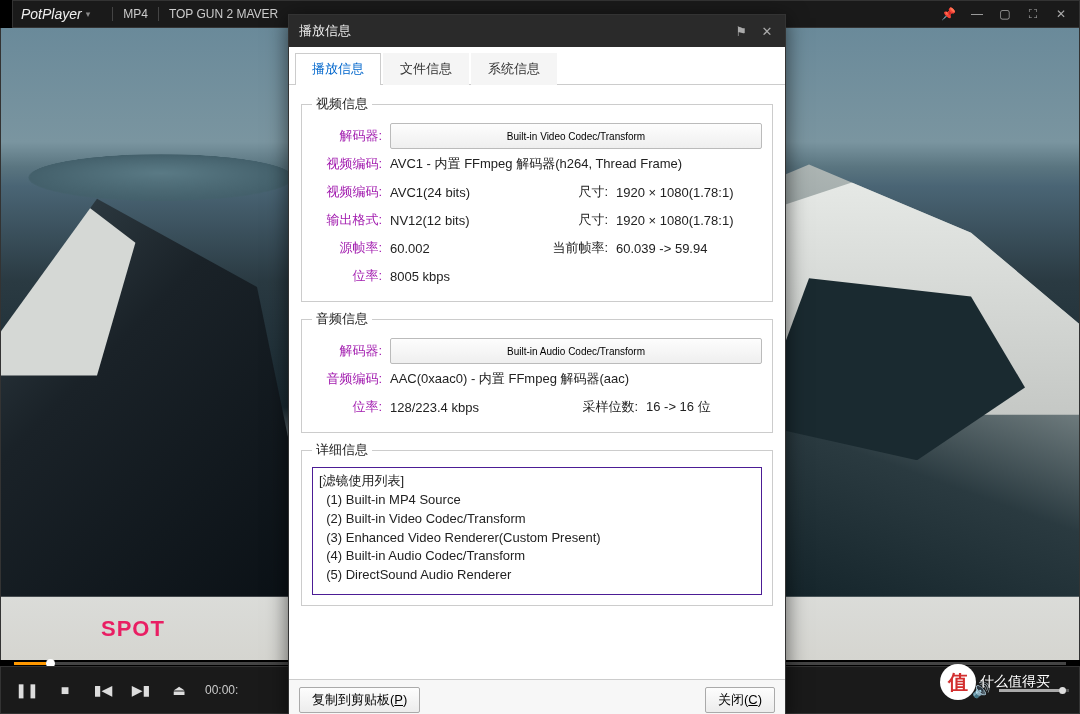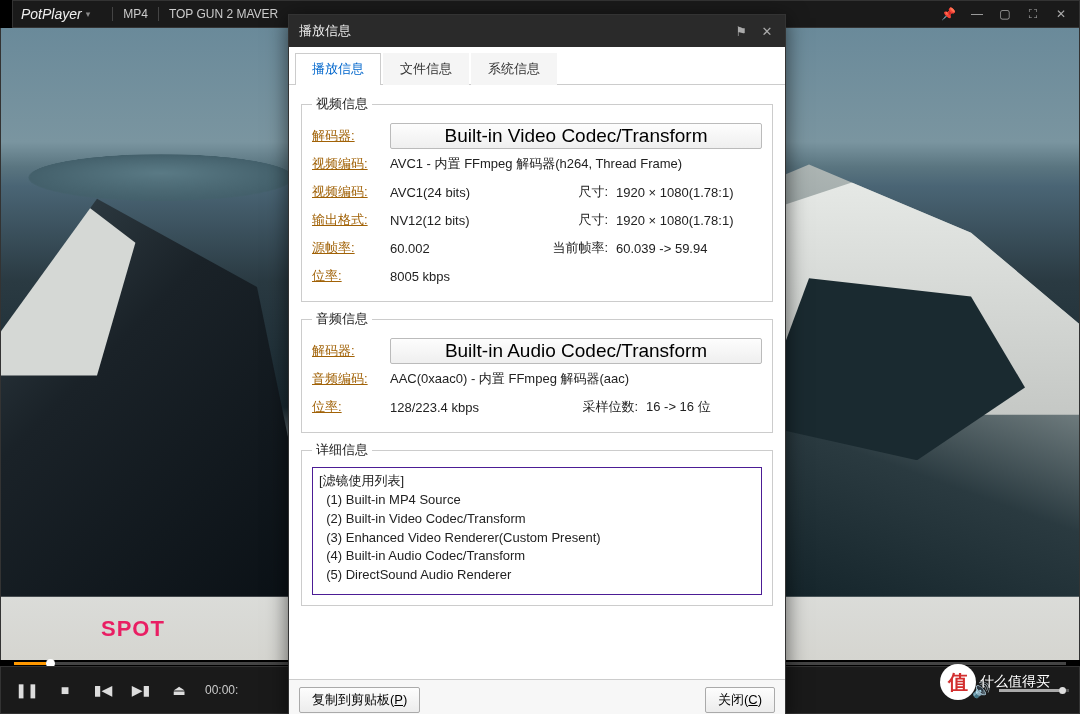--- a/index.html
+++ b/index.html
@@ -46,24 +46,24 @@
 .dlg-title-controls span { cursor:pointer; width:16px; text-align:center; }
 
 .tabs { display:flex; background:#fff; border-bottom:1px solid #ccc; padding:5px 6px 0; gap:2px; }
 .tab { padding:6px 16px 7px; font-size:13px; color:#333; border:1px solid transparent; border-bottom:none; cursor:pointer; position:relative; top:1px; background:#f5f5f5; }
 .tab.active { color:#0066cc; border-color:#ccc; background:#fff; }
 
 .body { height:594px; background:#fff; overflow-y:auto; padding:6px 12px 0; font-size:13px; color:#222; }
 fieldset { border:1px solid #ccc; margin:4px 0 8px; padding:8px 10px 10px; }
 legend { padding:0 4px; font-size:13px; color:#222; }
 .row { display:flex; align-items:center; min-height:26px; margin:2px 0; }
-.lbl { width:78px; text-align:left; padding-right:8px; color:#a16207;text-decoration:underline; }
+.lbl { width:78px; text-align:right; padding-right:8px; color:#a21caf; }
 .lbl2 { width:72px; text-align:right; padding-right:8px; color:#222; margin-left:24px; }
 .val { color:#222; }
-.btn-wide { flex:1; height:26px; border:1px solid #bbb; background:linear-gradient(#fdfdfd,#efefef); font-size:19px; cursor:pointer; border-radius:2px;text-align:center; }
+.btn-wide { flex:1; height:26px; border:1px solid #bbb; background:linear-gradient(#fdfdfd,#efefef); font-size:10px; cursor:pointer; border-radius:2px;text-align:center; }
 
 .detail-box { width:100%; height:128px; border:1px solid #4c1d95; padding:4px 6px; font-size:13px; line-height:1.45; overflow-y:auto; background:#fff; white-space:pre-wrap; }
 
 .vol-group { display:flex; gap:14px; padding:6px 2px 0; }
 .vslider { width:24px; height:18px; border:1px solid #ccc; background:#fafafa; }
 
 .dlg-footer { height:40px; border-top:1px solid #ccc; background:#f7f7f7; display:flex; align-items:center; padding:0 10px; }
 .btn { height:26px; padding:0 12px; border:1px solid #aaa; background:linear-gradient(#fdfdfd,#ececec); font-size:13px; cursor:pointer; border-radius:2px; }
 .btn u { text-decoration:underline; }
 

